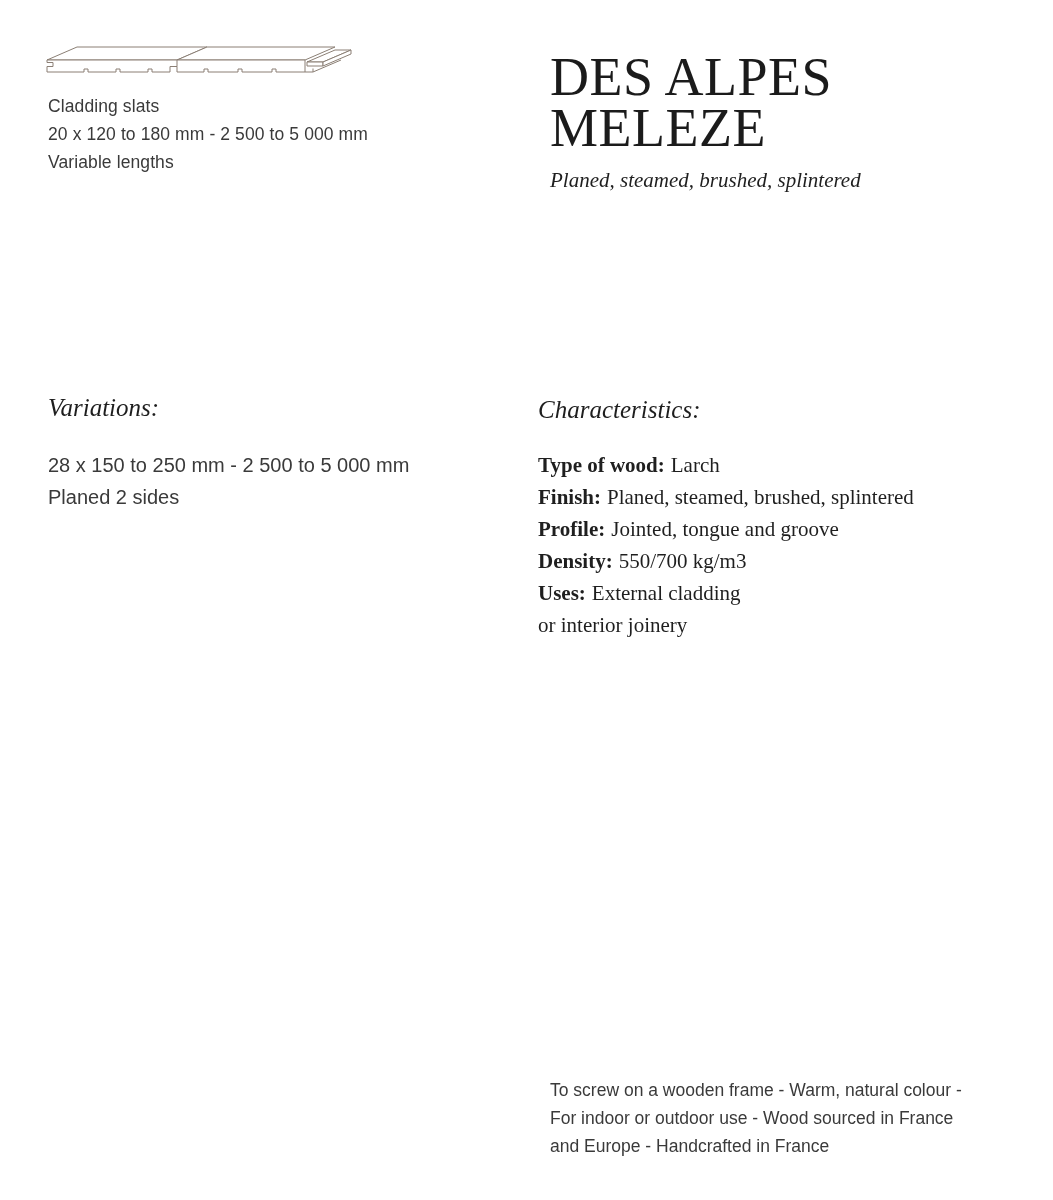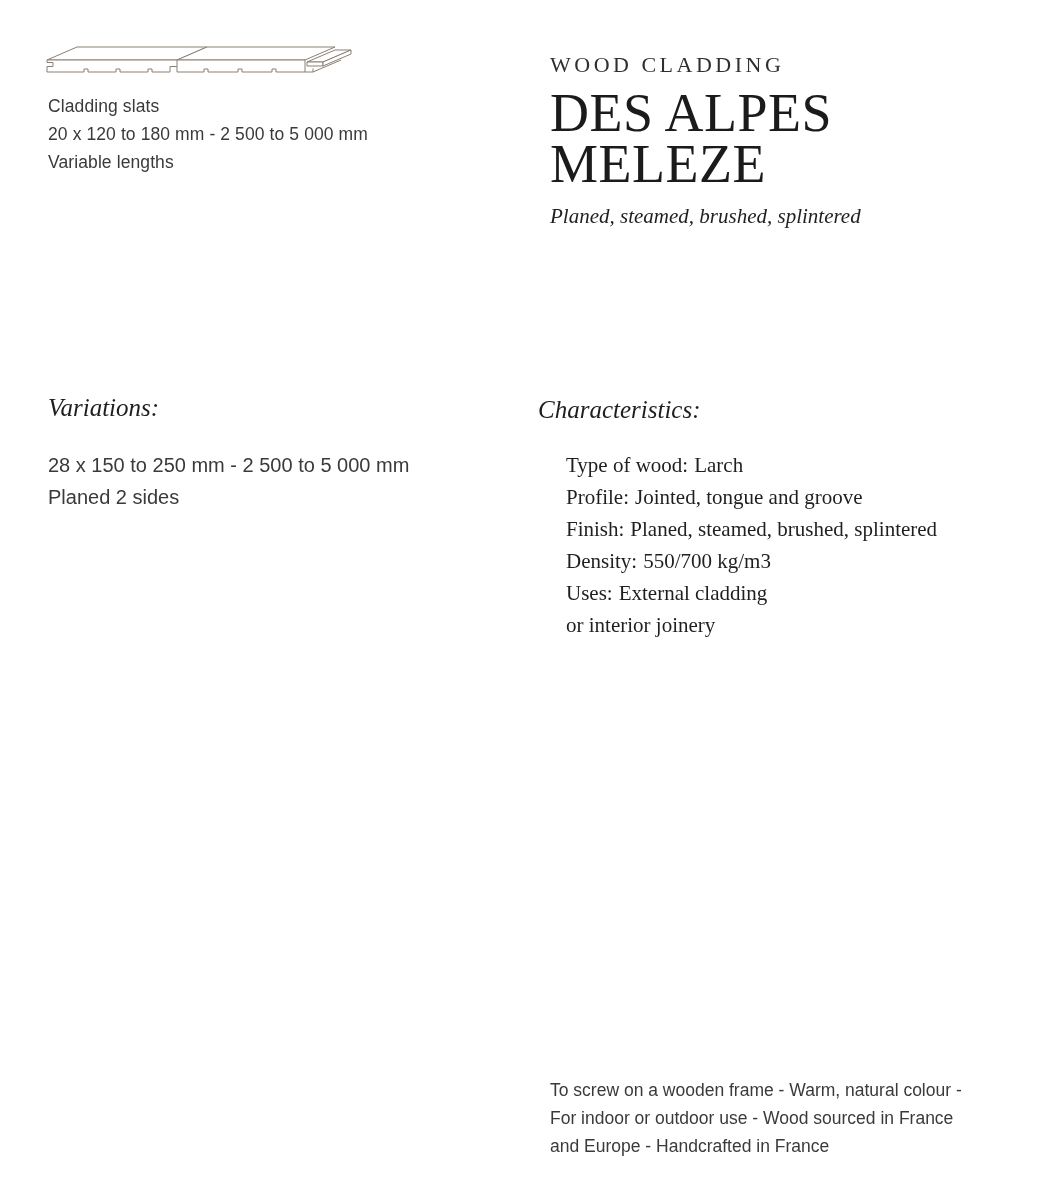--- a/index.html
+++ b/index.html
@@ -87,23 +87,22 @@
     top: 388px;
   }
   .char-list {
     margin-top: 25px;
     font-family: "Liberation Serif", serif;
     font-size: 21px;
     line-height: 32px;
     color: #1f1f1f;
   }
   .char-label {
-    font-weight: 400;
+    font-weight: 700;
     margin-right: 6px;
-    margin-left: 28px;
   }
   .char-label:empty { margin-right: 0; }
 
   
   .footer-note {
     position: absolute;
     left: 550px;
     top: 1076px;
     width: 418px;
     font-size: 17.5px;
@@ -141,21 +140,20 @@
   </g>
 </svg>
 
 <div class="product-info">
   <div>Cladding slats</div>
   <div>20 x 120 to 180 mm - 2 500 to 5 000 mm</div>
   <div>Variable lengths</div>
 </div>
 
 <div class="header">
-  <div class="category">WOOD CLADDING</div>
   <div class="page-title">
     <div>DES ALPES</div>
     <div>MELEZE</div>
   </div>
   <div class="subtitle">Planed, steamed, brushed, splintered</div>
 </div>
 
 <div class="variations">
   <h2 class="section-heading">Variations:</h2>
   <div class="variations-body">
@@ -164,24 +162,24 @@
   </div>
 </div>
 
 <div class="characteristics">
   <h2 class="section-heading">Characteristics:</h2>
   <div class="char-list">
     <div>
       <span class="char-label">Type of wood:</span><span>Larch</span>
     </div>
     <div>
-      <span class="char-label">Profile:</span><span>Jointed, tongue and groove</span>
+      <span class="char-label">Finish:</span><span>Planed, steamed, brushed, splintered</span>
     </div>
     <div>
-      <span class="char-label">Finish:</span><span>Planed, steamed, brushed, splintered</span>
+      <span class="char-label">Profile:</span><span>Jointed, tongue and groove</span>
     </div>
     <div>
       <span class="char-label">Density:</span><span>550/700 kg/m3</span>
     </div>
     <div>
       <span class="char-label">Uses:</span><span>External cladding</span>
     </div>
     <div>
       <span class="char-label"></span><span>or interior joinery</span>
     </div>

